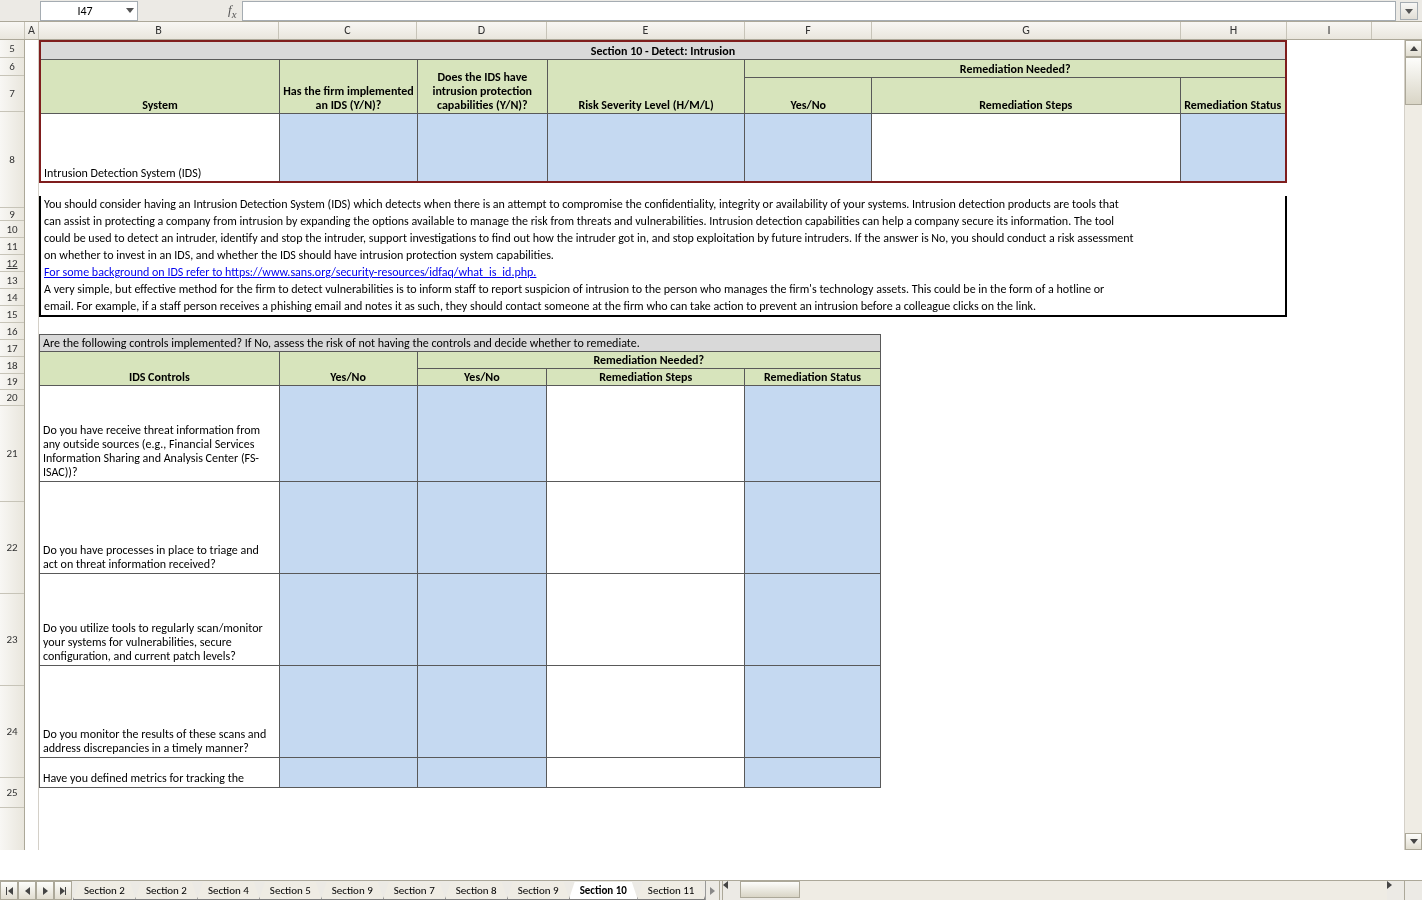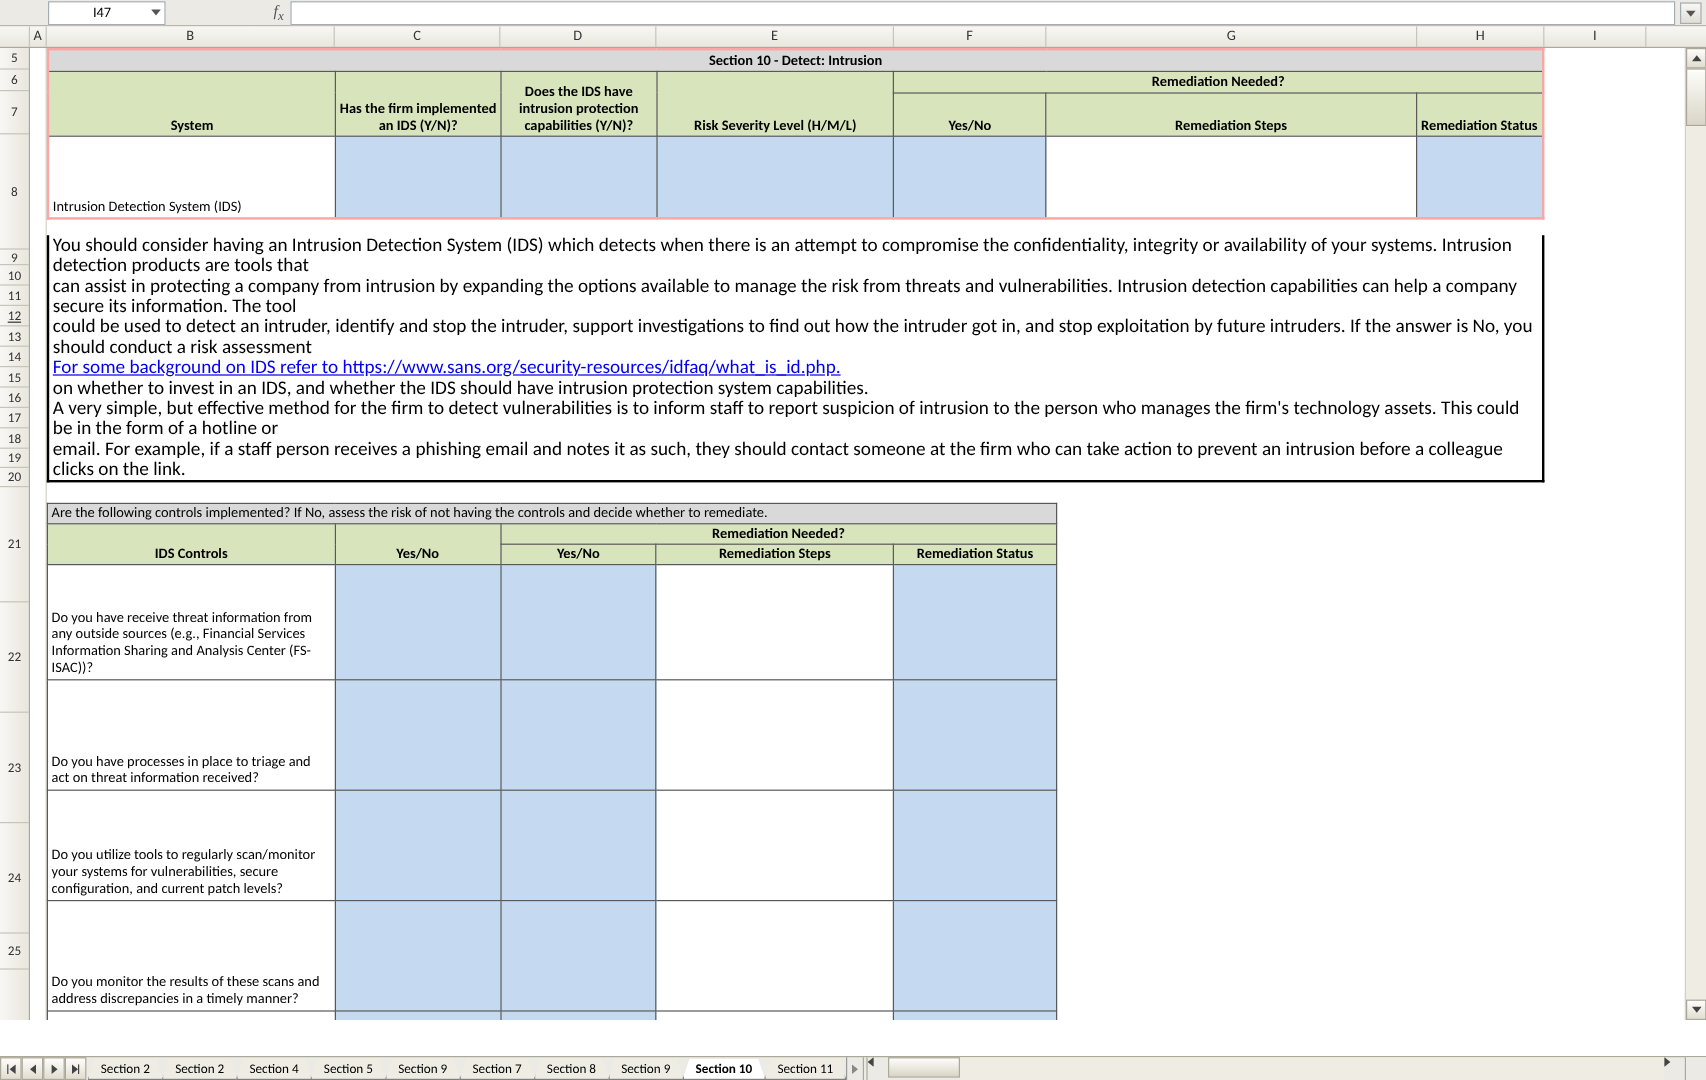--- a/index.html
+++ b/index.html
@@ -113,21 +113,21 @@
   .hdr-green { background:#d7e4bc; font-weight:bold; text-align:center; }
   .cell-blue { background:#c5d9f1; }
   .bordered td, .bordered th { border:1px solid #595959; padding:1px 3px; font-size:12px; vertical-align:bottom;}
   a.link { color:#0000ee; text-decoration:underline; }
   
   .t1 { width:1248px; }
   .t1 col.cB{width:240px;} .t1 col.cC{width:138px;} .t1 col.cD{width:130px;}
   .t1 col.cE{width:198px;} .t1 col.cF{width:127px;} .t1 col.cG{width:309px;}
   .t1 col.cH{width:106px;}
   .notes { width:1248px; border:2px solid #000; border-top:none; padding:0;}
-  .notes .line{ padding:0 3px; font-size:16px; line-height:17px;}
+  .notes .line{ padding:0 3px; font-size:12px; line-height:17px;}
   .gap17 { height:17px;}
   
   .t2 { width:842px;}
   .t2 col.cB{width:240px;} .t2 col.cC{width:138px;} .t2 col.cD{width:130px;}
   .t2 col.cE{width:198px;} .t2 col.cF{width:136px;}
   .t2 td.qcell{ vertical-align:bottom; padding:2px 3px;}
   
   .vscroll {
     position:absolute; right:0; top:0;
     width:18px; height:100%;
@@ -238,21 +238,21 @@
       <div class="rh" style="height: 96px;">21</div>
       <div class="rh" style="height: 92px;">22</div>
       <div class="rh" style="height: 92px;">23</div>
       <div class="rh" style="height: 92px;">24</div>
       <div class="rh" style="height: 30px;">25</div>
     </div>
   <div class="grid">
     <div class="cell-col-a"></div>
     <div class="content">
 
-      <table class="t1 bordered" style="border:2px solid #fca5a5;">
+      <table class="t1 bordered" style="border:2px solid #7f1d1d;">
         <colgroup>
             <col class="cB">
             <col class="cC">
             <col class="cD">
             <col class="cE">
             <col class="cF">
             <col class="cG">
             <col class="cH">
           </colgroup>
         <tbody>
@@ -280,22 +280,22 @@
           <td></td>
           <td class="cell-blue"></td>
         </tr>
       </tbody>
         </table>
       <div style="height:13px;"></div>
       <div class="notes">
         <div class="line">You should consider having an Intrusion Detection System (IDS) which detects when there is an attempt to compromise the confidentiality, integrity or availability of your systems. Intrusion detection products are tools that</div>
         <div class="line">can assist in protecting a company from intrusion by expanding the options available to manage the risk from threats and vulnerabilities. Intrusion detection capabilities can help a company secure its information. The tool</div>
         <div class="line">could be used to detect an intruder, identify and stop the intruder, support investigations to find out how the intruder got in, and stop exploitation by future intruders. If the answer is No, you should conduct a risk assessment</div>
+        <div class="line">on whether to invest in an IDS, and whether the IDS should have intrusion protection system capabilities.</div>
         <div class="line"><a href="#" class="link">For some background on IDS refer to https://www.sans.org/security-resources/idfaq/what_is_id.php.</a></div>
-        <div class="line">on whether to invest in an IDS, and whether the IDS should have intrusion protection system capabilities.</div>
         <div class="line">A very simple, but effective method for the firm to detect vulnerabilities is to inform staff to report suspicion of intrusion  to the person who manages the firm's technology assets. This could be in the form of a hotline or</div>
         <div class="line">email.  For example, if a staff person receives a phishing email and notes it as such, they should contact someone at the firm who can take action to prevent an intrusion before a colleague clicks on the link.</div>
       </div>
       <div class="gap17"></div>
 
       <table class="t2 bordered">
         <colgroup>
             <col class="cB">
             <col class="cC">
             <col class="cD">

